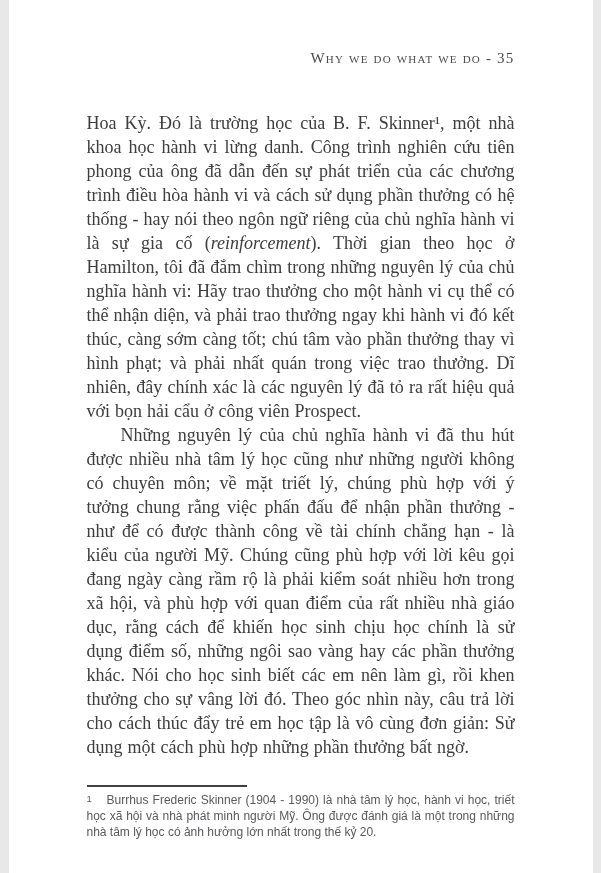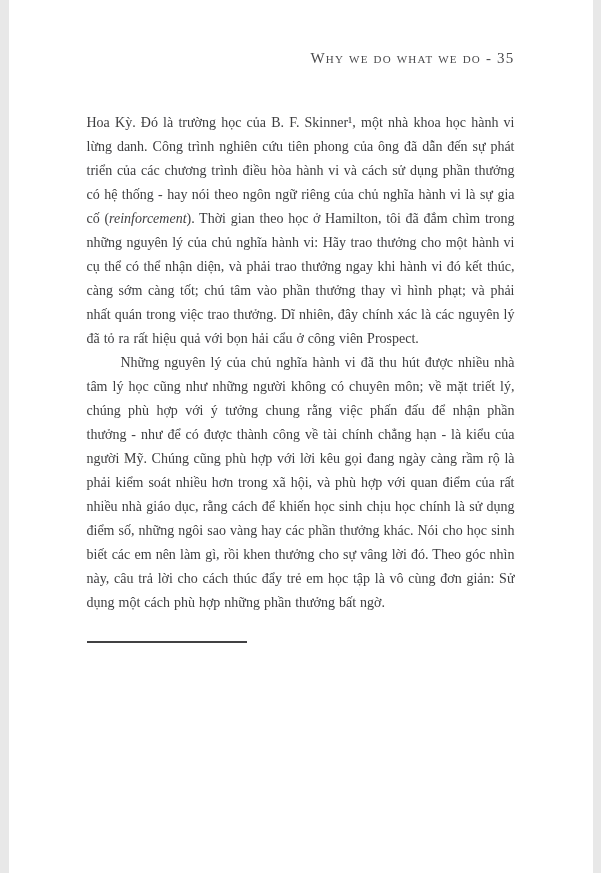--- a/index.html
+++ b/index.html
@@ -25,21 +25,21 @@
     font-variant: small-caps;
     font-size: 15px;
     letter-spacing: 1.2px;
     color: var(--header-color, #4a4a4c);
   }
   .body-text {
     margin-top: 44px;
   }
   p.para {
     margin: 0;
-    font-size: 14px;
+    font-size: 18px;
     line-height: 24px;
     text-align: justify;
     color: var(--text-color, #3d3d3f);
     word-spacing: 0.5px;
   }
   p.para.indent {
     text-indent: 34px;
     margin-top: 0;
   }
   p.para .italic {
@@ -77,15 +77,16 @@
 
   <div class="running-head">Why we do what we do - 35</div>
 
   <div class="body-text" id="paragraphs">
       <p class="para"><span>Hoa Kỳ. Đó là trường học của B. F. Skinner¹, một nhà khoa học hành vi lừng danh. Công trình nghiên cứu tiên phong của ông đã dẫn đến sự phát triển của các chương trình điều hòa hành vi và cách sử dụng phần thưởng có hệ thống - hay nói theo ngôn ngữ riêng của chủ nghĩa hành vi là sự gia cố (</span><span class="italic">reinforcement</span><span>). Thời gian theo học ở Hamilton, tôi đã đắm chìm trong những nguyên lý của chủ nghĩa hành vi: Hãy trao thưởng cho một hành vi cụ thể có thể nhận diện, và phải trao thưởng ngay khi hành vi đó kết thúc, càng sớm càng tốt; chú tâm vào phần thưởng thay vì hình phạt; và phải nhất quán trong việc trao thưởng. Dĩ nhiên, đây chính xác là các nguyên lý đã tỏ ra rất hiệu quả với bọn hải cẩu ở công viên Prospect.</span></p>
       <p class="para indent"><span>Những nguyên lý của chủ nghĩa hành vi đã thu hút được nhiều nhà tâm lý học cũng như những người không có chuyên môn; về mặt triết lý, chúng phù hợp với ý tưởng chung rằng việc phấn đấu để nhận phần thưởng - như để có được thành công về tài chính chẳng hạn - là kiểu của người Mỹ. Chúng cũng phù hợp với lời kêu gọi đang ngày càng rầm rộ là phải kiểm soát nhiều hơn trong xã hội, và phù hợp với quan điểm của rất nhiều nhà giáo dục, rằng cách để khiến học sinh chịu học chính là sử dụng điểm số, những ngôi sao vàng hay các phần thưởng khác. Nói cho học sinh biết các em nên làm gì, rồi khen thưởng cho sự vâng lời đó. Theo góc nhìn này, câu trả lời cho cách thúc đẩy trẻ em học tập là vô cùng đơn giản: Sử dụng một cách phù hợp những phần thưởng bất ngờ.</span></p>
     </div>
 
   <div class="footnote-block">
     <div class="fn-rule"></div>
+    <p class="footnote"><span class="fn-marker">1</span><span>Burrhus Frederic Skinner (1904 - 1990) là nhà tâm lý học, hành vi học, triết học xã hội và nhà phát minh người Mỹ. Ông được đánh giá là một trong những nhà tâm lý học có ảnh hưởng lớn nhất trong thế kỷ 20.</span></p>
   </div>
 
 </div>
 
 </body></html>

